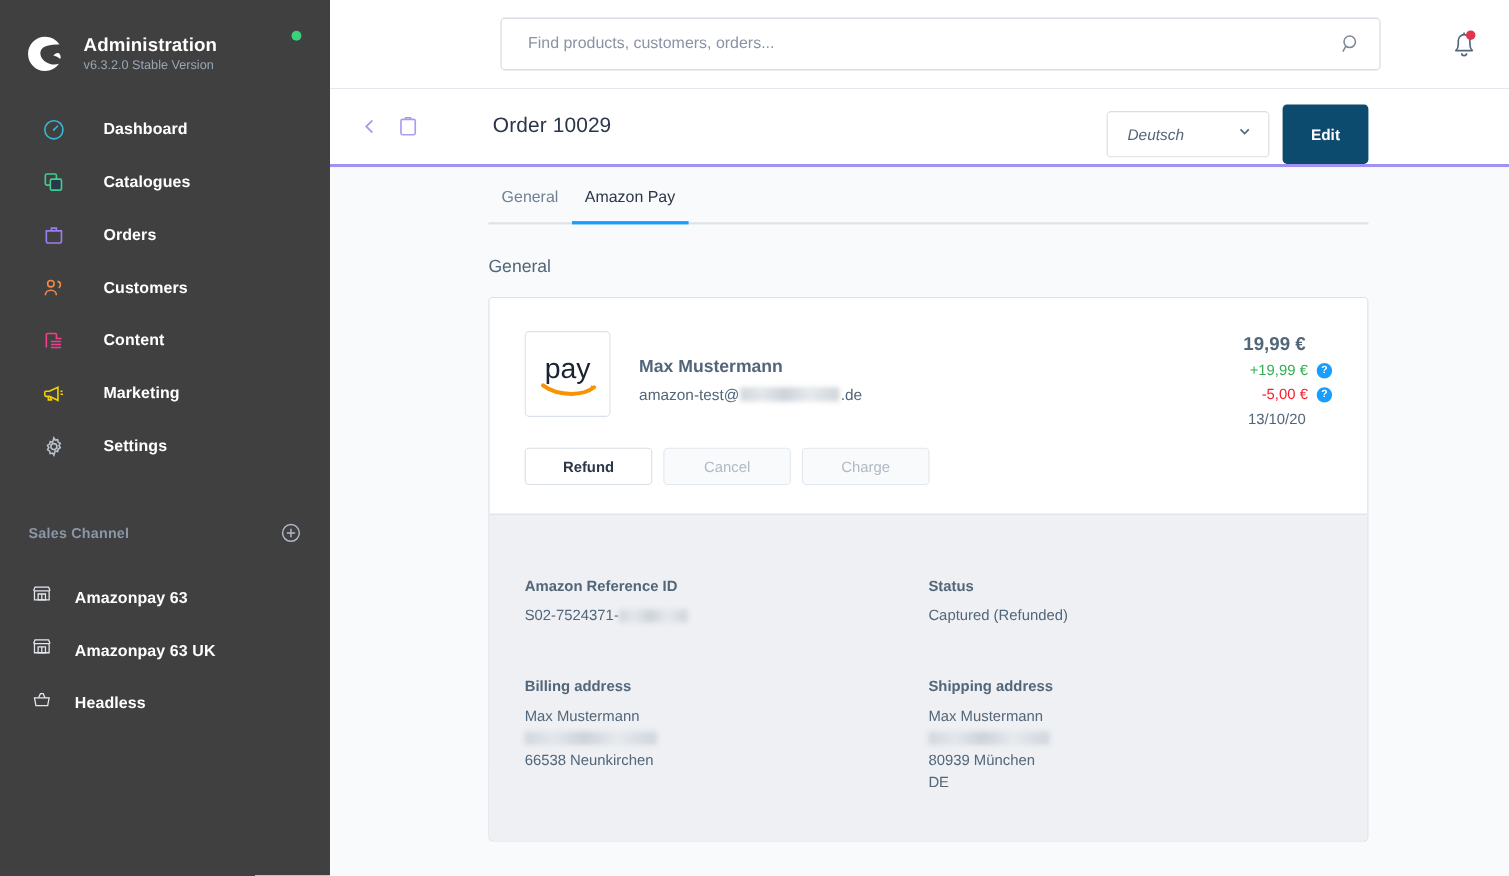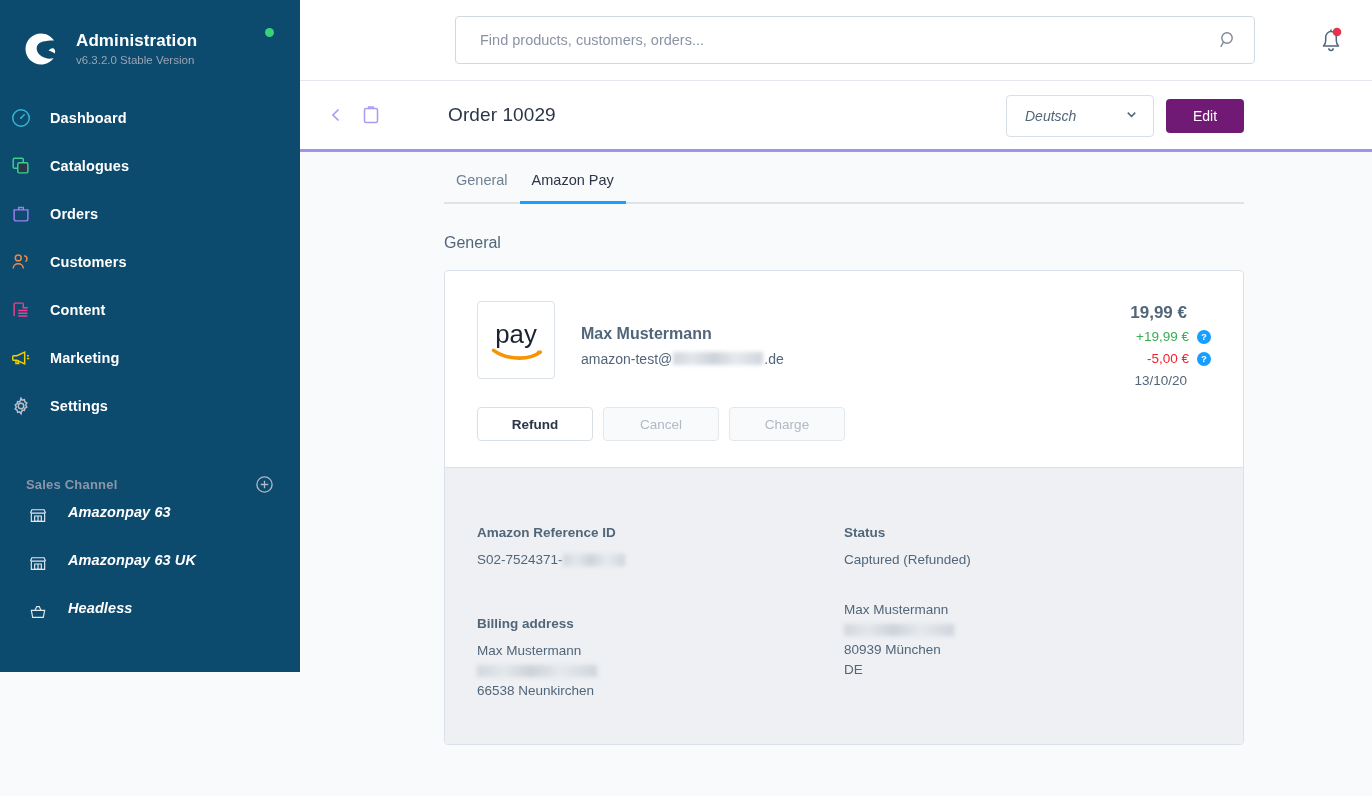--- a/index.html
+++ b/index.html
@@ -6,22 +6,22 @@
   html, body {
     width: 1372px; height: 796px;
     font-family: "Liberation Sans", sans-serif;
     background: #f9fafb;
     overflow: hidden;
   }
   body { display: flex; }
 
   
   #sidebar {
-    width: 300px; height: 672px;
-    background: #0c4a6e;
+    width: 300px; height: 796px;
+    background: #404040;
     flex: 0 0 300px;
     position: relative;
   }
   .brand {
     display: flex; align-items: center;
     padding: 18px 0 0 22px;
     height: 80px;
     position: relative;
   }
   .brand-logo {
@@ -39,22 +39,23 @@
   }
   .brand-status {
     position: absolute; right: 26px; top: 28px;
     width: 9px; height: 9px; border-radius: 50%;
     background: #37d279;
   }
 
   .nav { margin-top: 14px; }
   .nav-item {
     display: flex; align-items: center;
-    height: 48px; padding-left: 8px;
+    height: 48px; padding-left: 36px;
     cursor: pointer;
+    gap: 16px;
   }
   .nav-icon {
     width: 26px; height: 26px; flex: 0 0 26px;
     margin-right: 16px;
     display: flex; align-items: center; justify-content: center;
   }
   .nav-label {
     color: #fff; font-size: 14.5px; font-weight: bold; letter-spacing: .1px;
   }
 
@@ -65,24 +66,23 @@
     margin-top: 34px;
   }
   .section-title {
     color: #8b96a8; font-size: 13px; font-weight: bold; letter-spacing: .2px;
   }
   .section-add {
     width: 20px; height: 20px; cursor: pointer;
     display: flex; align-items: center; justify-content: center;
   }
   .channel-item {
-    display: flex; align-items: flex-start;
+    display: flex; align-items: flex-end;
     height: 48px; padding-left: 26px;
     cursor: pointer;
-    font-style: italic;
   }
   .channel-icon {
     width: 24px; height: 24px; flex: 0 0 24px;
     margin-right: 18px;
     display: flex; align-items: center; justify-content: center;
   }
   .channel-label {
     color: #fff; font-size: 14.5px; font-weight: bold; letter-spacing: .1px;
   }
 
@@ -148,23 +148,23 @@
   .lang-select {
     width: 148px; height: 42px;
     border: 1px solid #d8dfe5; border-radius: 4px;
     background: #fff;
     display: flex; align-items: center; justify-content: space-between;
     padding: 0 14px 0 18px;
     cursor: pointer;
   }
   .lang-label { font-size: 14px; color: #52667a; font-style: italic; }
   .edit-btn {
-    width: 78px; height: 34px;
-    background: #701a75; border: none; border-radius: 4px;
-    color: #fff; font-size: 14px; font-weight: normal;
+    width: 78px; height: 54px;
+    background: #0c4a6e; border: none; border-radius: 4px;
+    color: #fff; font-size: 14px; font-weight: bold;
     font-family: "Liberation Sans", sans-serif;
     cursor: pointer;
   }
   .purple-rule {
     height: 3px; background: #a092f0; width: 100%;
     flex: 0 0 3px;
   }
 
   
   .content {
@@ -528,20 +528,21 @@
 
         <div>
           <div class="detail-title">Billing address</div>
           <div class="addr-line">Max Mustermann</div>
           <div class="addr-line">
             <span class="blur" style="width:120px;height:12px;"></span>
           </div>
           <div class="addr-line">66538 Neunkirchen</div>
         </div>
         <div>
+          <div class="detail-title">Shipping address</div>
           <div class="addr-line">Max Mustermann</div>
           <div class="addr-line">
             <span class="blur" style="width:110px;height:12px;"></span>
           </div>
           <div class="addr-line">80939 München</div>
           <div class="addr-line">DE</div>
         </div>
       </div>
     </div>
   </div>

